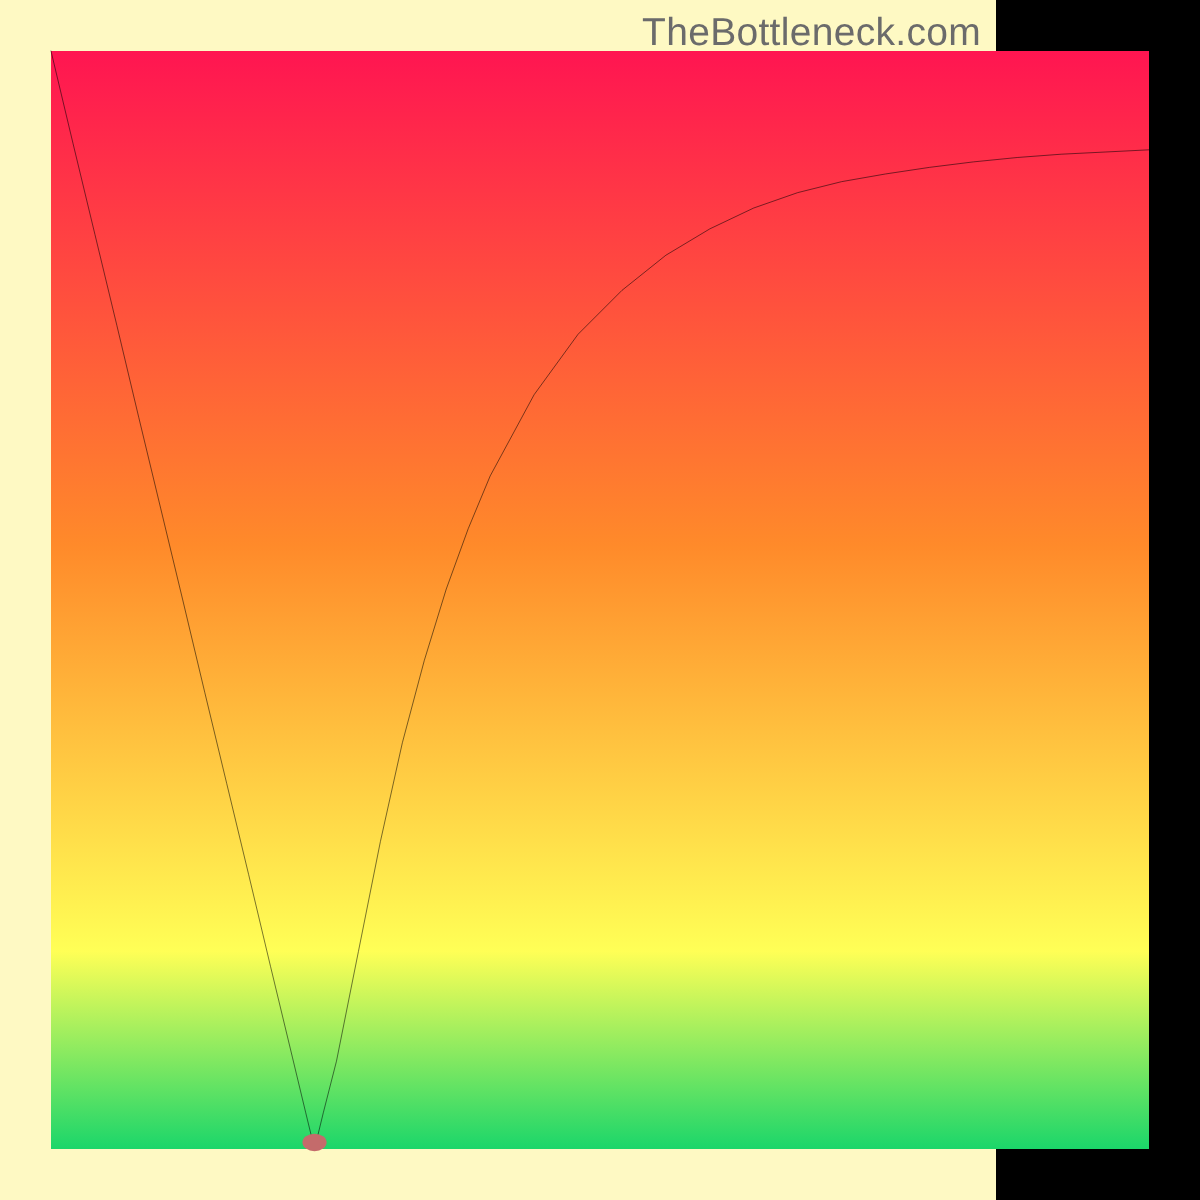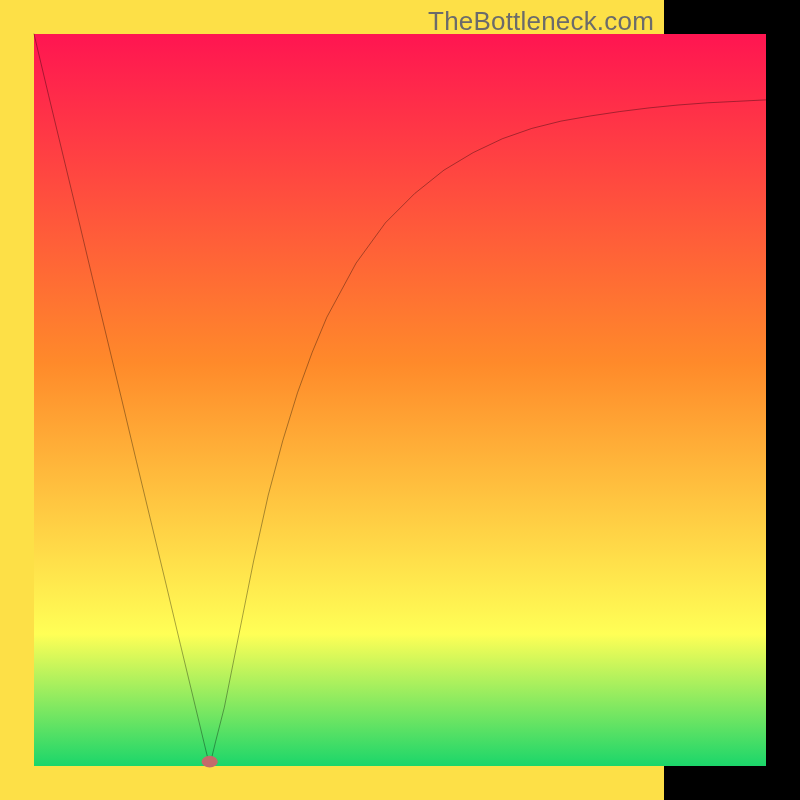--- a/index.html
+++ b/index.html
@@ -8,21 +8,21 @@
     width: 800px;
     height: 800px;
     background: #000;
     font-family: Arial, Helvetica, sans-serif;
     overflow: hidden;
   }
   .frame {
     position: relative;
     width: 664px;
     height: 800px;
-    background: #fde047;
+    background: #fef9c3;
   }
   .plot {
     position: absolute;
     left: 34px;
     top: 34px;
     width: 732px;
     height: 732px;
     overflow: visible;
   }
   .watermark {

